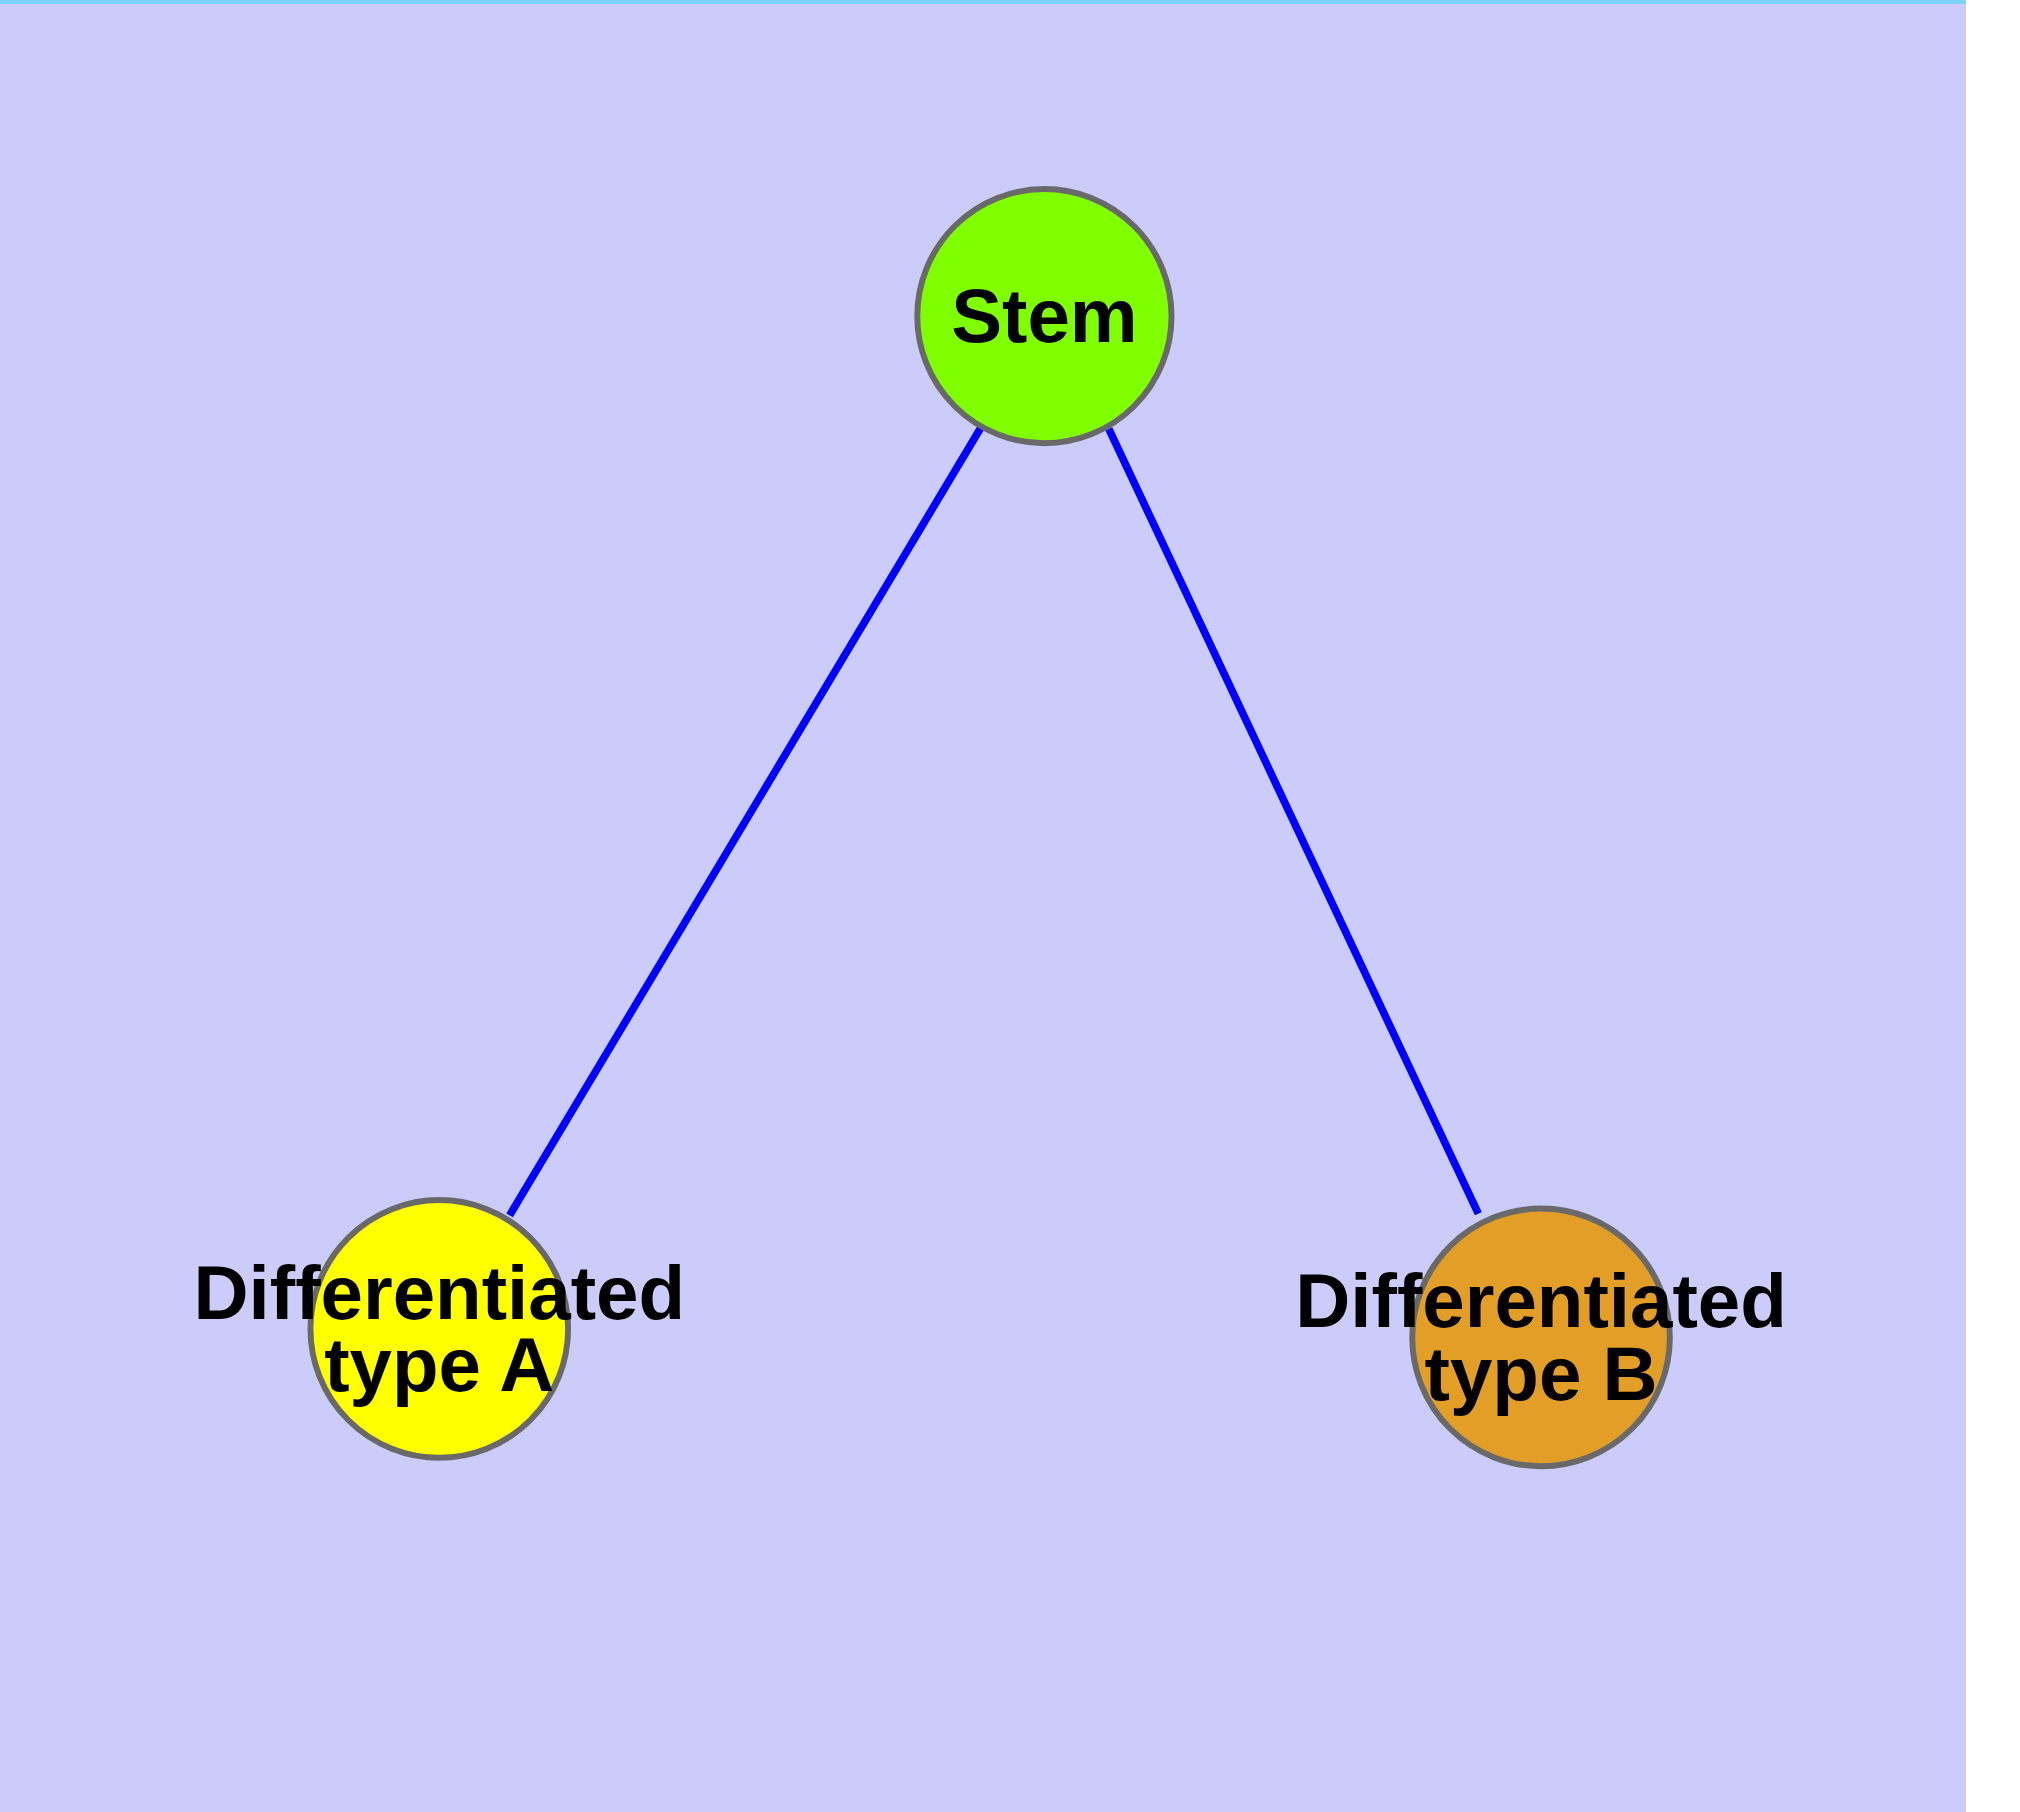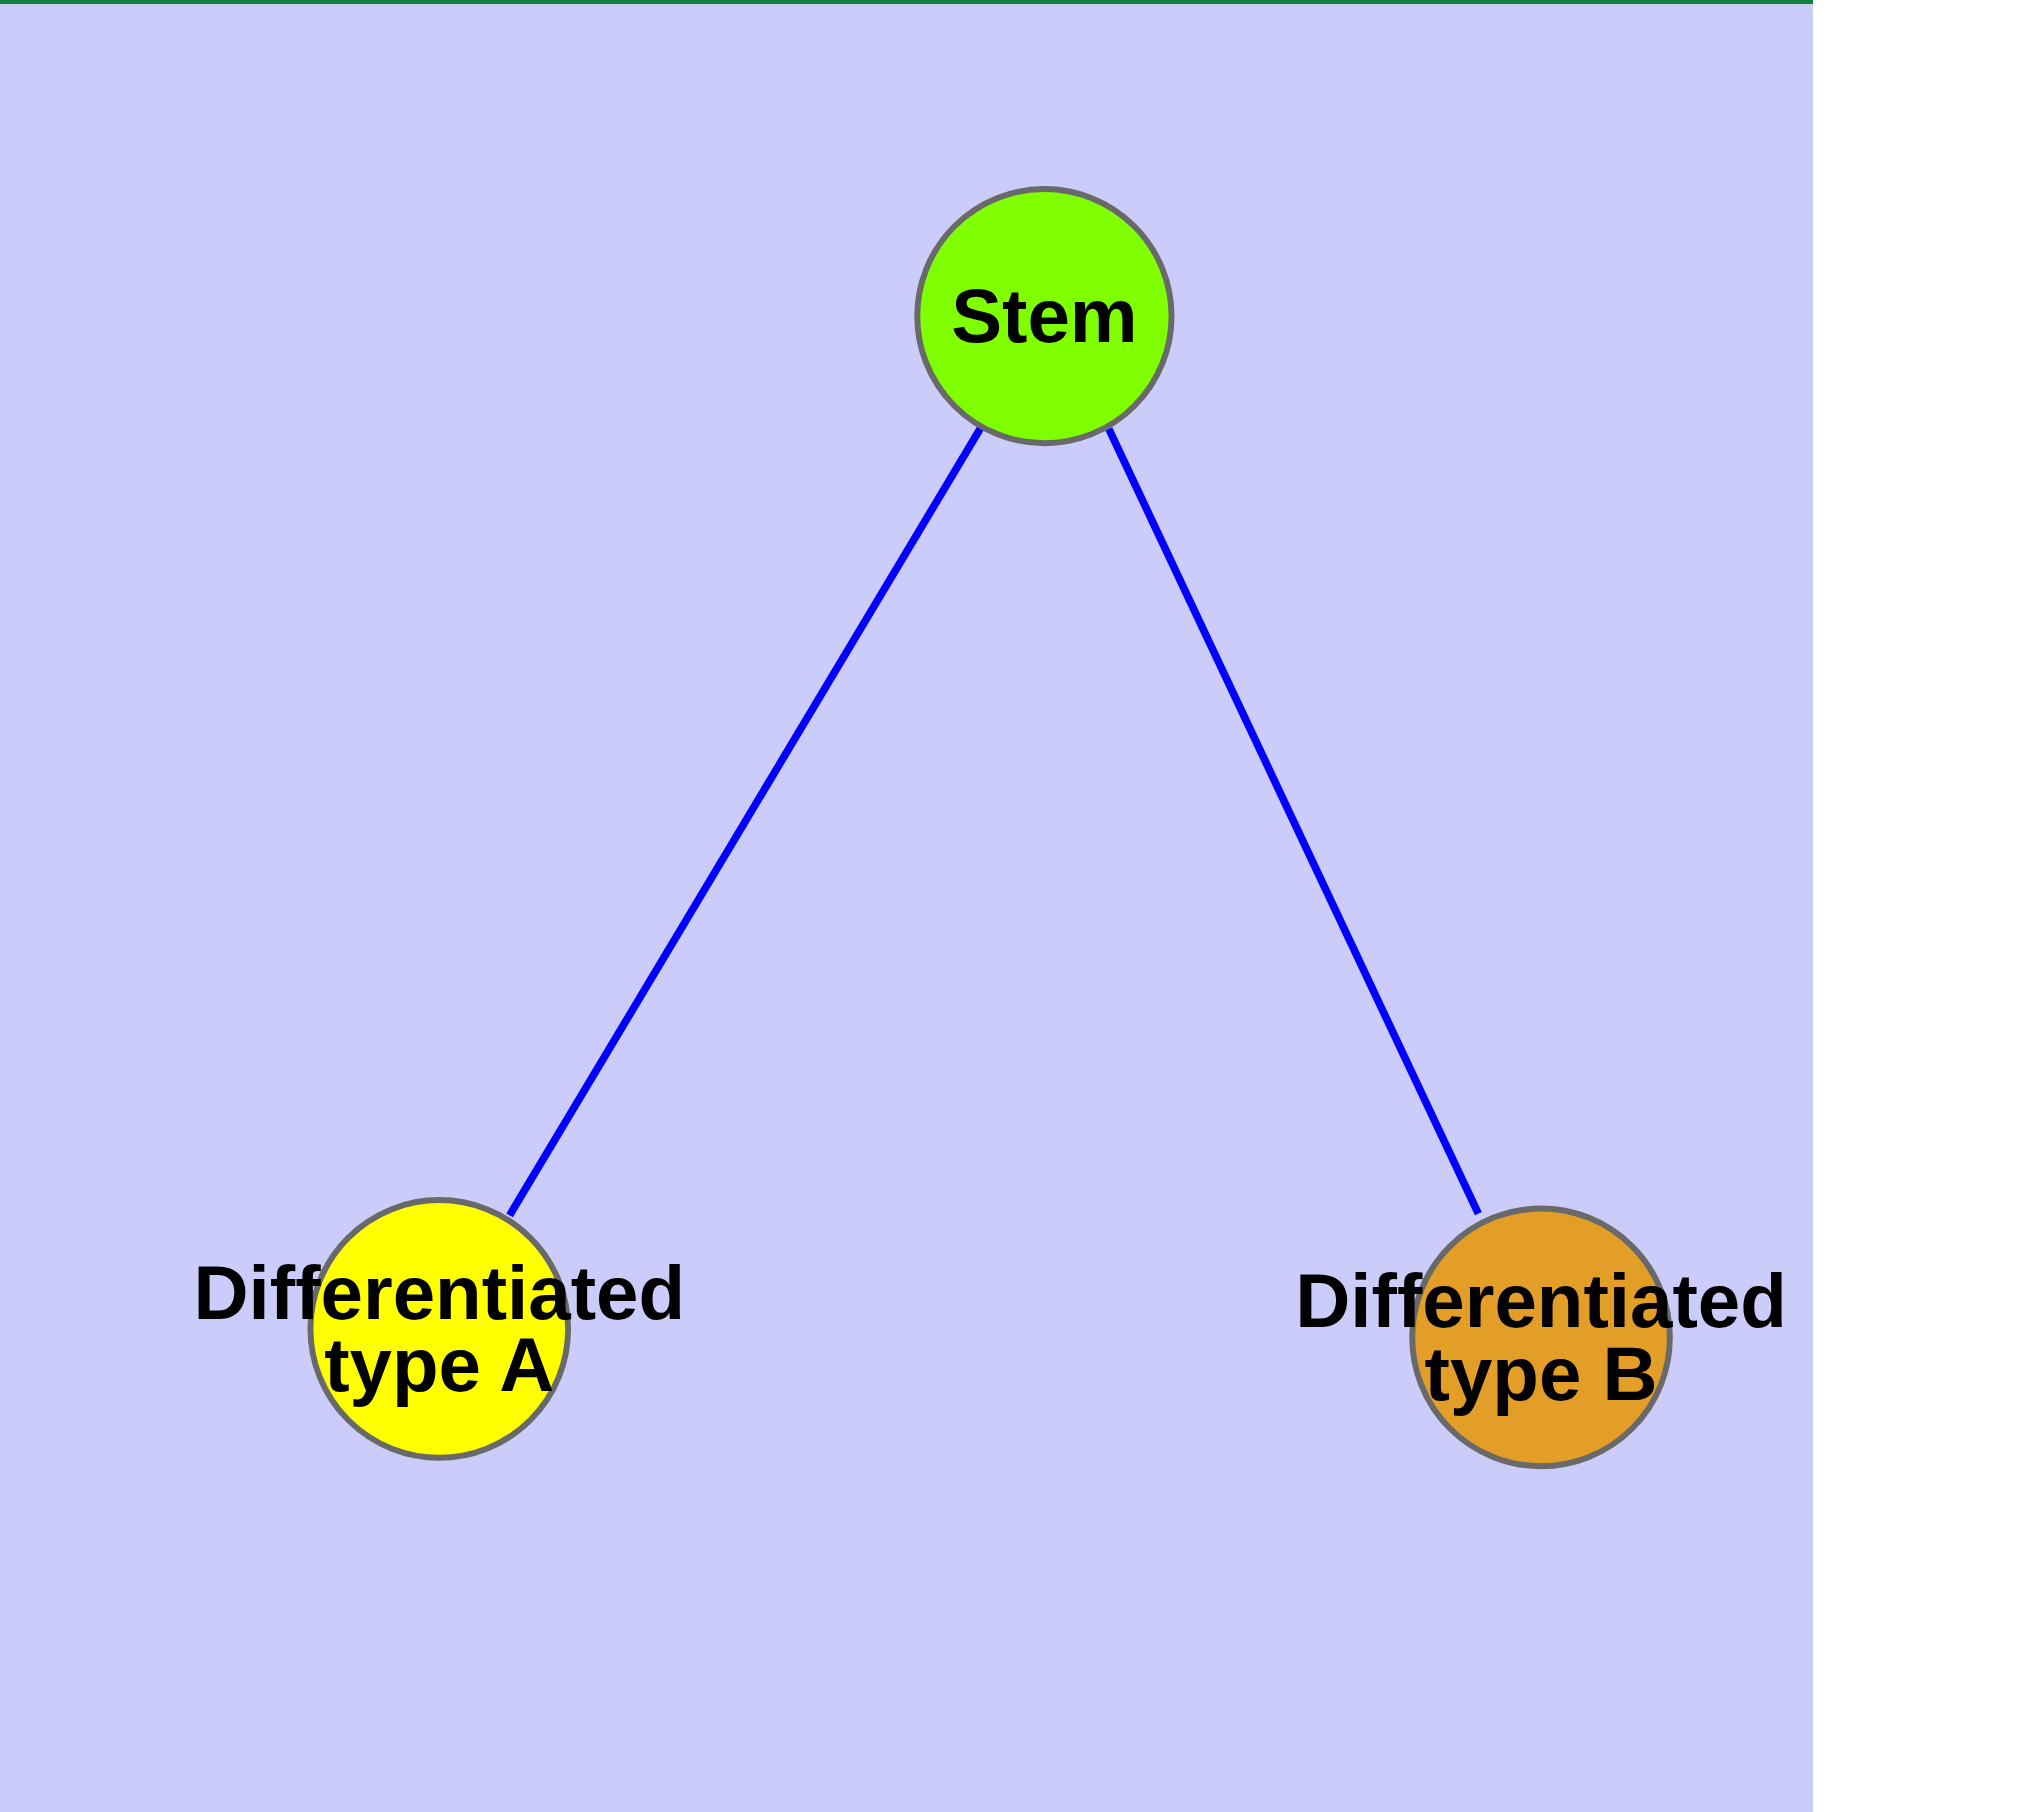--- a/index.html
+++ b/index.html
@@ -34,21 +34,21 @@
     font-weight: bold;
     fill: #000000;
     font-family: "Liberation Sans", "DejaVu Sans", sans-serif;
     text-anchor: middle;
     dominant-baseline: auto;
   }
 </style>
 </head>
 <body>
 
-<div id="canvas" style="width: 1813px; height: 1812px; background: #15803d;">
+<div id="canvas" style="width: 1966px; height: 1812px; background: #7dd3fc;">
 
   <div id="plot-background" style="background: rgb(204, 204, 250);"></div>
 
   <svg id="graph-svg" viewBox="0 0 2384 2138" xmlns="http://www.w3.org/2000/svg">
 
     <g>
       <line id="edge-0" x1="1158" y1="503" x2="601" y2="1434" stroke="#0000ff" stroke-width="9"></line>
       <line id="edge-1" x1="1308" y1="506" x2="1744" y2="1432" stroke="#0000ff" stroke-width="9"></line>
     </g>
 

